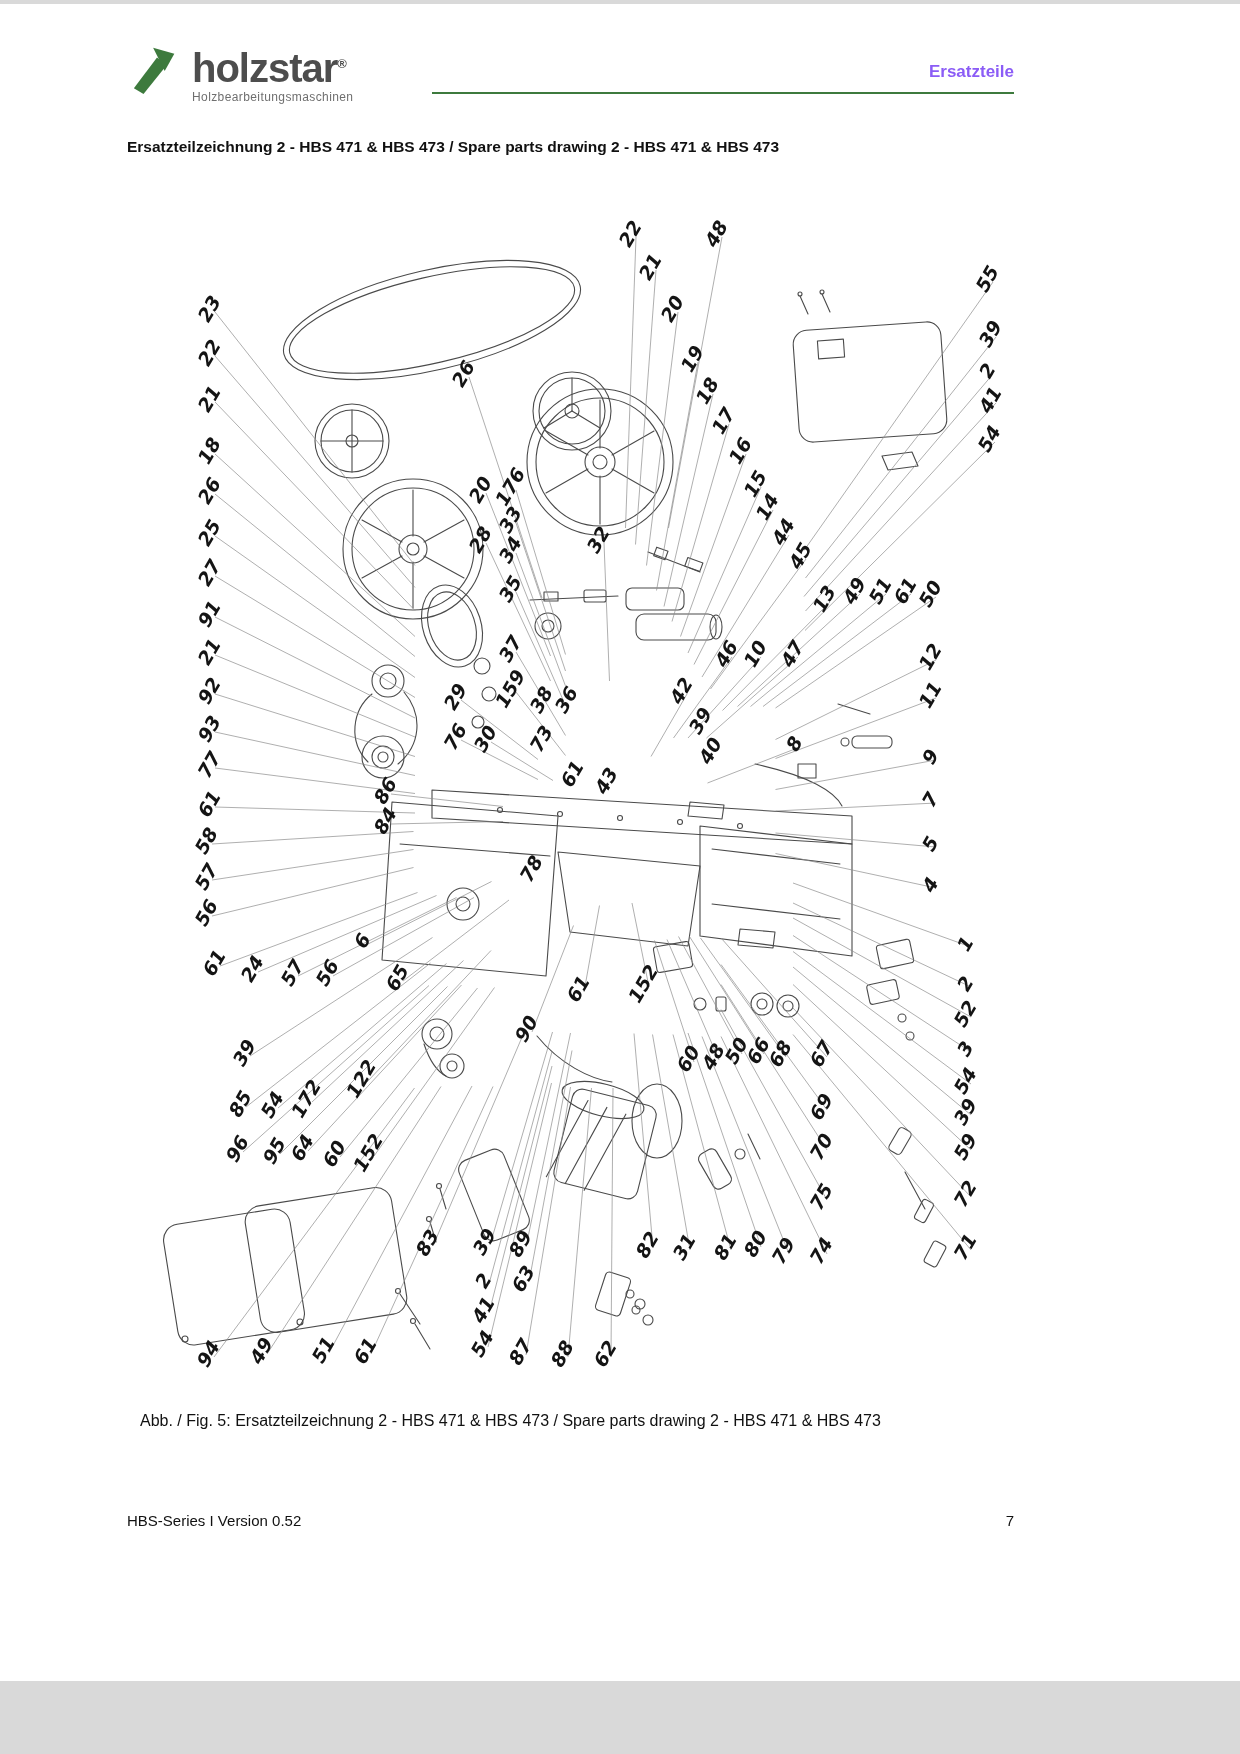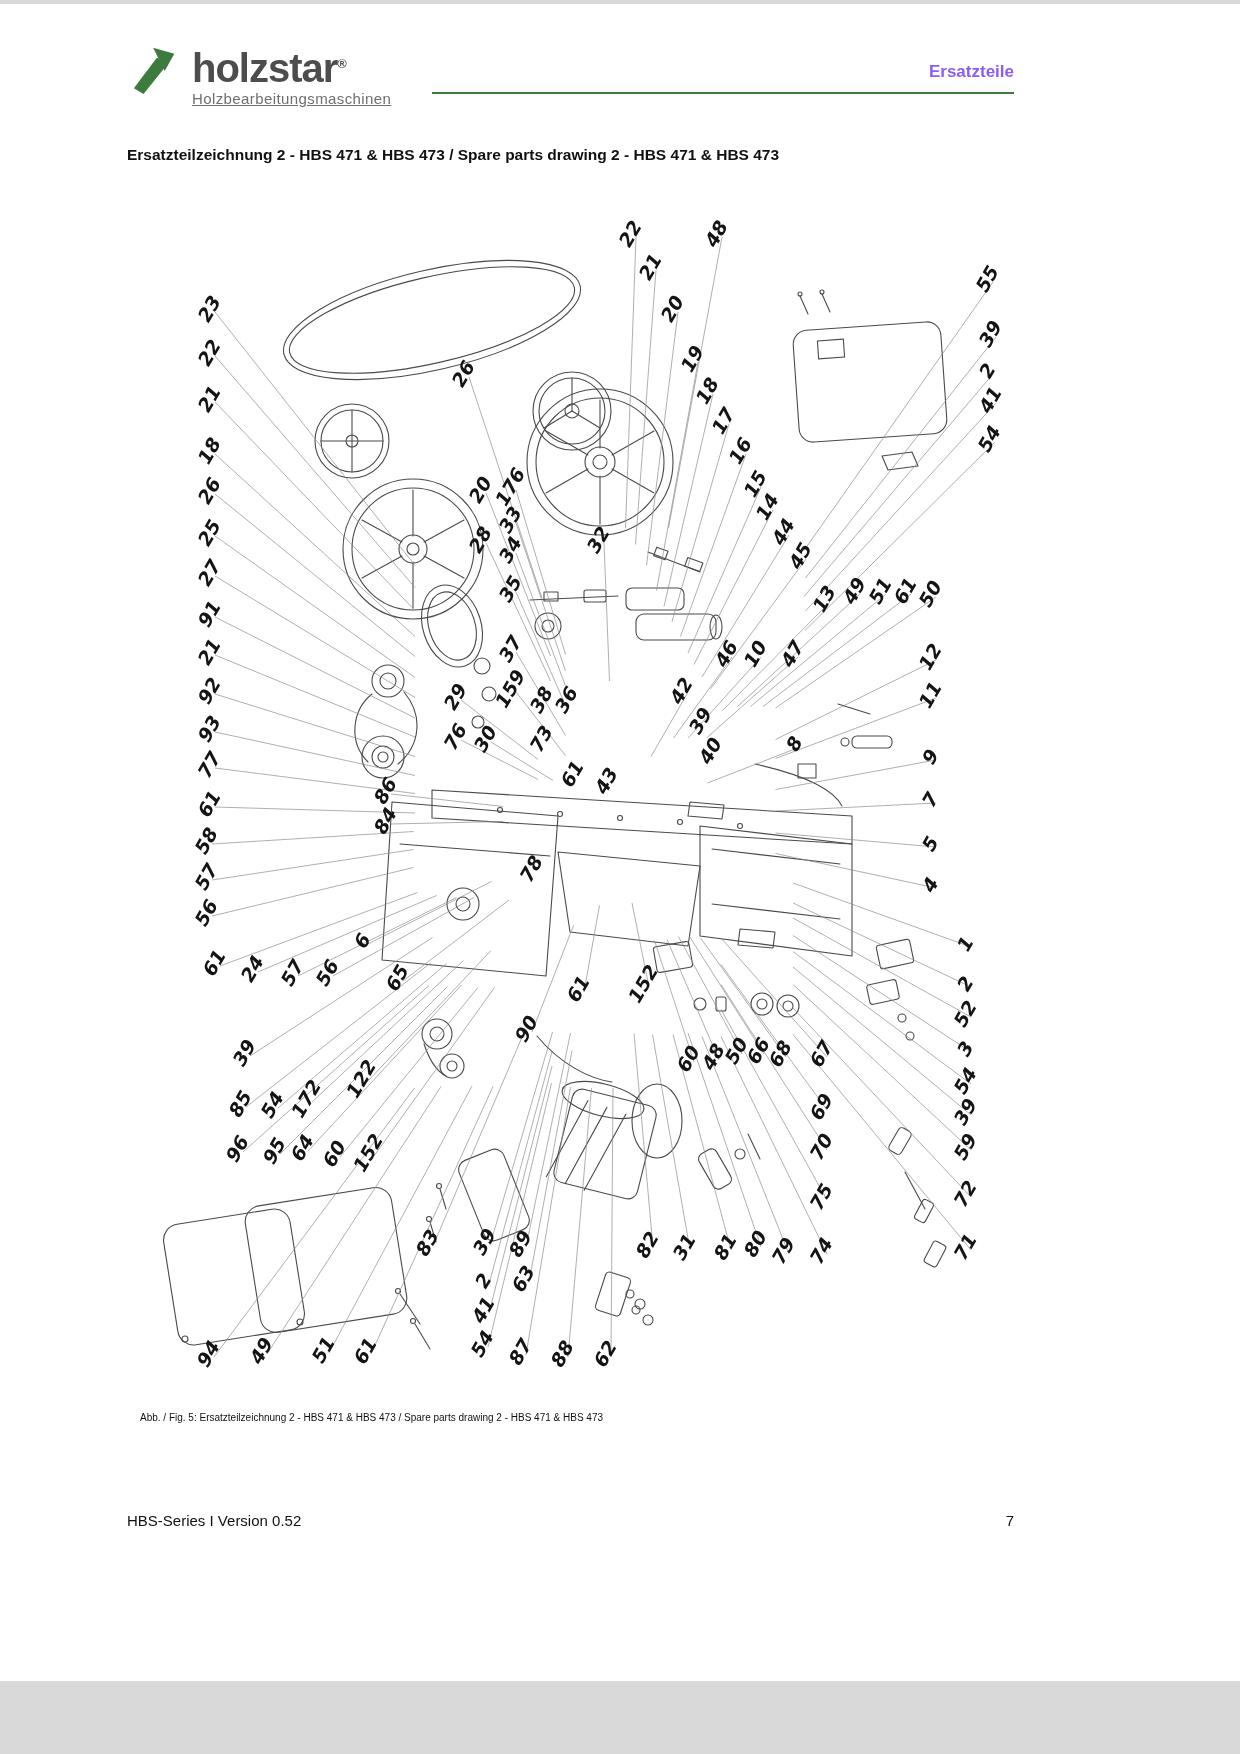--- a/index.html
+++ b/index.html
@@ -4,27 +4,27 @@
 <style>
   html,body{margin:0;padding:0;background:#d9d9d9;}
   .page{position:relative;width:1240px;height:1677px;margin:4px auto;background:#ffffff;
         font-family:"Liberation Sans",sans-serif;color:#111;overflow:hidden;}
 
   
   .logo{position:absolute;left:128px;top:40px;display:flex;align-items:flex-start;gap:6px;}
   .logo-arrow{width:58px;height:52px;flex:0 0 auto;}
   .brand{font-weight:bold;font-size:40px;line-height:40px;color:#4d4d4d;letter-spacing:-1px;}
   .brand sup{font-size:13px;vertical-align:super;color:#4d4d4d;}
-  .brand-sub{font-size:15px;color:#6f6f6f;letter-spacing:.4px;margin-top:2px;text-decoration:underline;}
+  .brand-sub{font-size:12px;color:#6f6f6f;letter-spacing:.4px;margin-top:2px;}
   .section-label{position:absolute;right:226px;top:58px;font-size:17px;font-weight:bold;color:#8b5cf6;}
   .header-rule{position:absolute;left:432px;top:88px;width:582px;height:2px;background:#3d7a3d;}
 
   
-  .page-title{position:absolute;left:127px;top:142px;font-size:15.5px;font-weight:bold;margin:0;}
-  .figure-caption{position:absolute;left:140px;top:1408px;font-size:10px;color:#111;}
+  .page-title{position:absolute;left:127px;top:134px;font-size:15.5px;font-weight:bold;margin:0;}
+  .figure-caption{position:absolute;left:140px;top:1408px;font-size:16px;color:#111;}
   .footer{position:absolute;left:127px;right:226px;top:1508px;display:flex;justify-content:space-between;font-size:15px;}
 
   
   .diagram{position:absolute;left:0;top:165px;width:1240px;height:1245px;}
   .diagram svg{display:block;width:100%;height:100%;}
   .sk{stroke:#4a4a4a;fill:none;stroke-width:1.1;stroke-linejoin:round;stroke-linecap:round;}
   .leader{stroke:#8c8c8c;stroke-width:.7;}
   .plabel{font-family:"DejaVu Sans",sans-serif;font-style:italic;font-weight:700;font-size:19px;fill:#141414;text-anchor:middle;}
 </style>
 </head>

